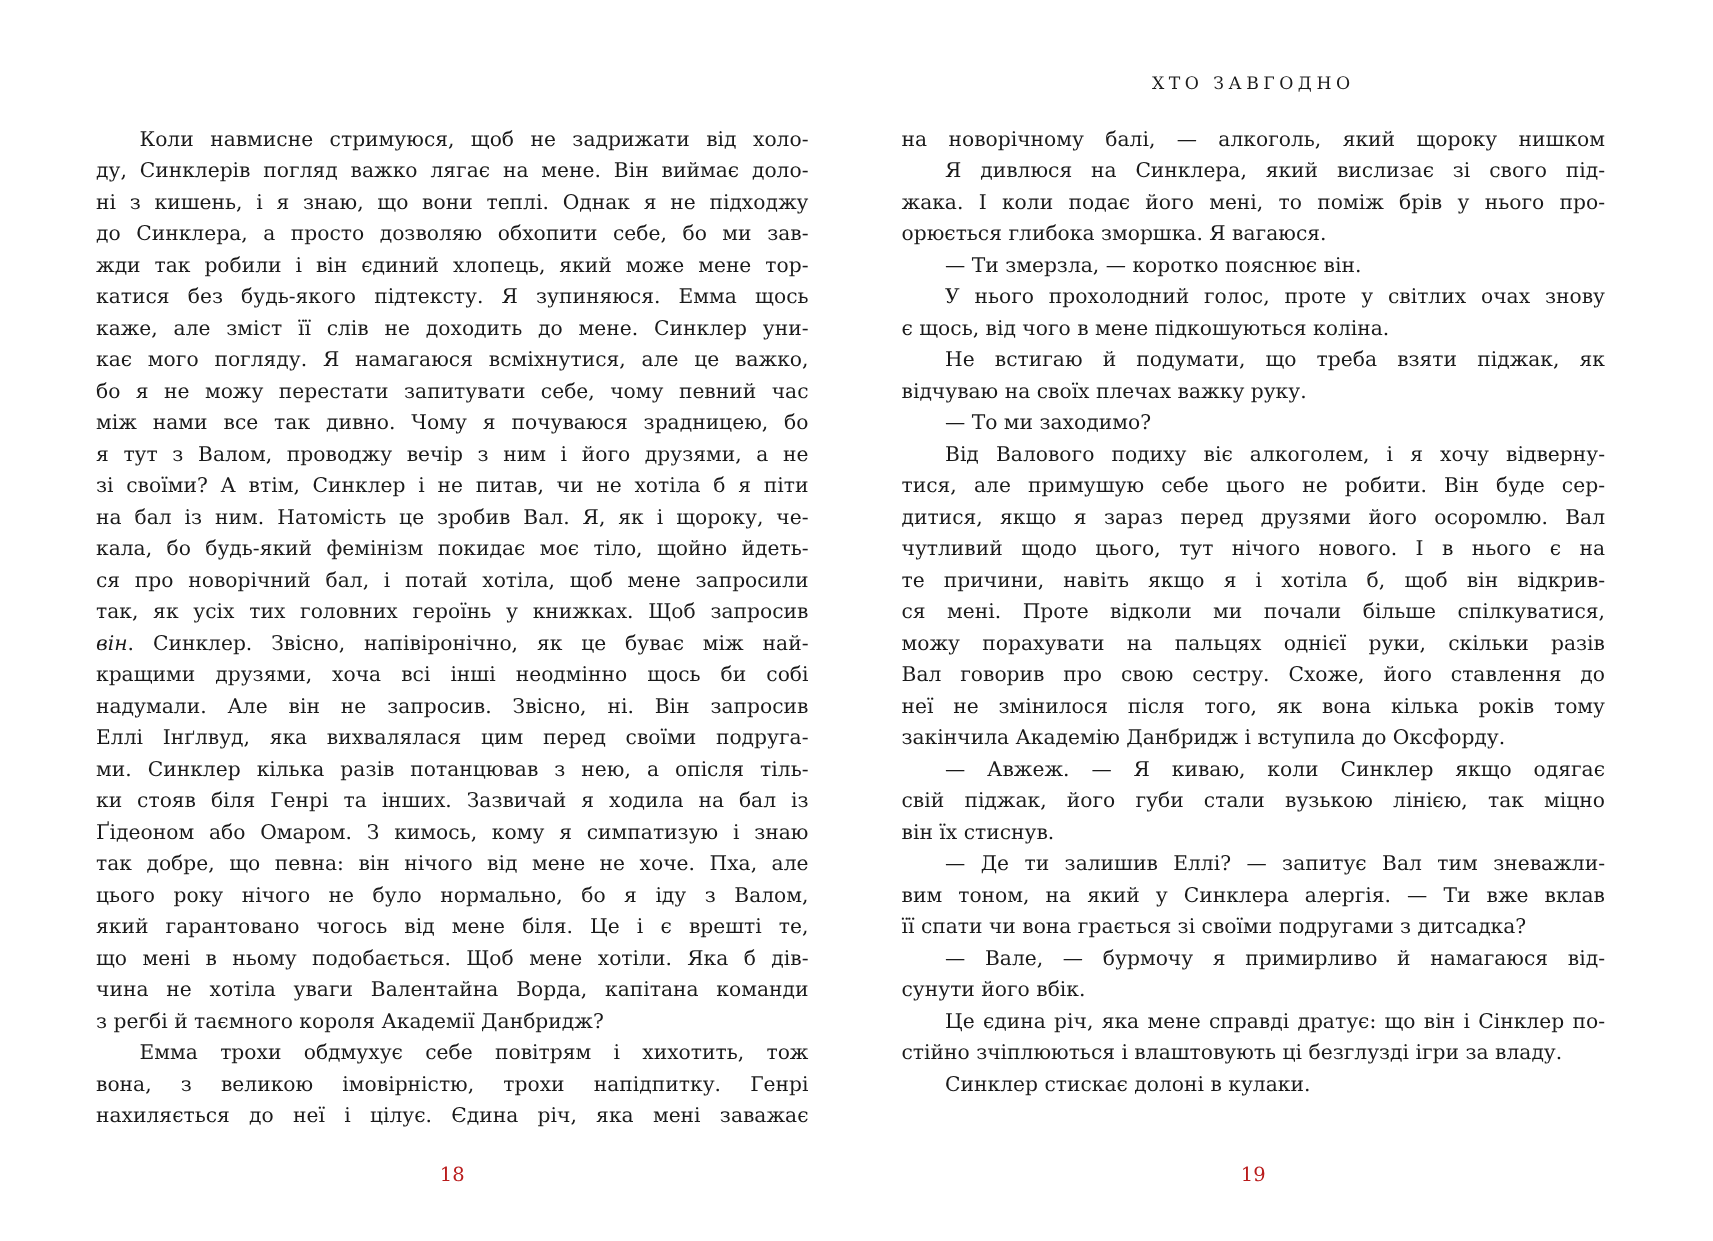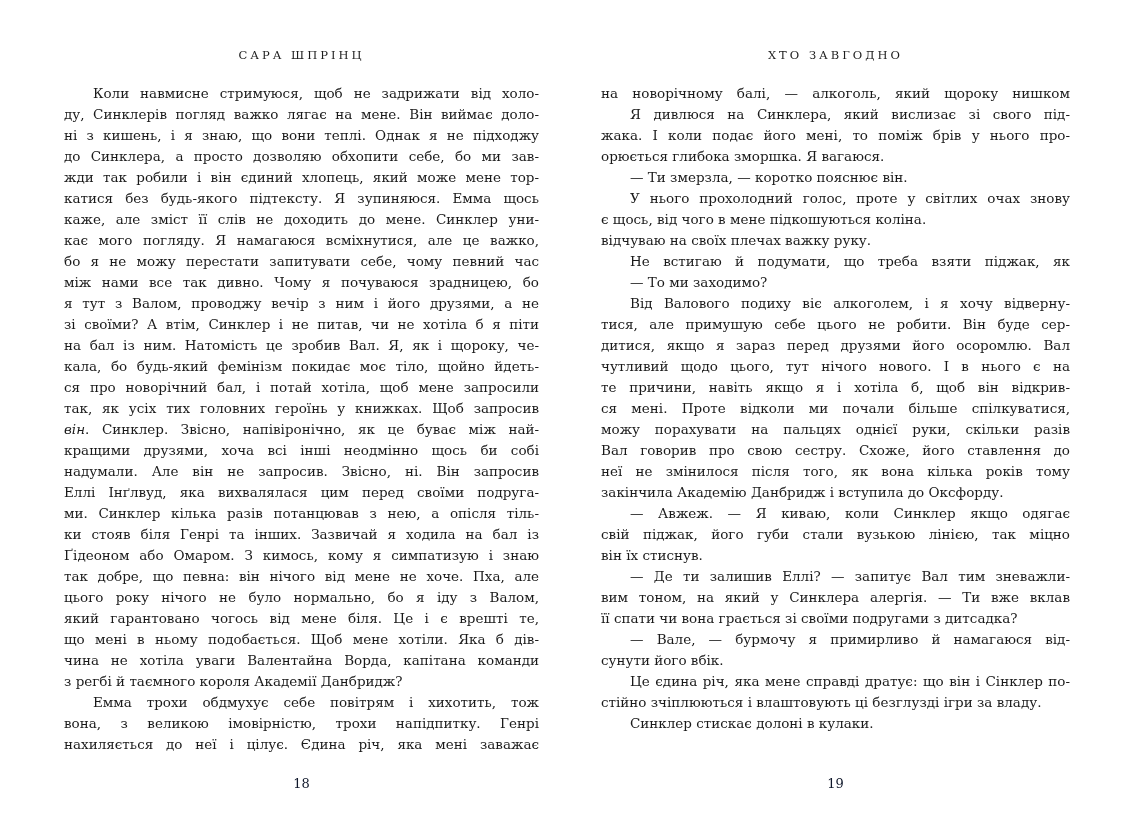--- a/index.html
+++ b/index.html
@@ -57,30 +57,29 @@
   }
   .it { font-style: italic; }
 
   .page-number {
     position: absolute;
     top: 776px;
     left: 0;
     width: 100%;
     text-align: center;
     font-size: 13px;
-    color: #0f172a;
+    color: #b91c1c;
   }
 </style>
 </head>
 <body>
 
 <div class="spread">
 
   <div class="page page-left">
-    <div class="running-header">САРА ШПРІНЦ</div>
     <div class="page-body">
         <div class="line indent">Коли навмисне стримуюся, щоб не задрижати від холо-</div>
         <div class="line">ду, Синклерів погляд важко лягає на мене. Він виймає доло-</div>
         <div class="line">ні з кишень, і я знаю, що вони теплі. Однак я не підходжу</div>
         <div class="line">до Синклера, а просто дозволяю обхопити себе, бо ми зав-</div>
         <div class="line">жди так робили і він єдиний хлопець, який може мене тор-</div>
         <div class="line">катися без будь-якого підтексту. Я зупиняюся. Емма щось</div>
         <div class="line">каже, але зміст її слів не доходить до мене. Синклер уни-</div>
         <div class="line">кає мого погляду. Я намагаюся всміхнутися, але це важко,</div>
         <div class="line">бо я не можу перестати запитувати себе, чому певний час</div>
@@ -114,22 +113,22 @@
   <div class="page page-right">
     <div class="running-header">ХТО ЗАВГОДНО</div>
     <div class="page-body">
         <div class="line">на новорічному балі, — алкоголь, який щороку нишком</div>
         <div class="line indent">Я дивлюся на Синклера, який вислизає зі свого під-</div>
         <div class="line">жака. І коли подає його мені, то поміж брів у нього про-</div>
         <div class="line end">орюється глибока зморшка. Я вагаюся.</div>
         <div class="line indent end">— Ти змерзла, — коротко пояснює він.</div>
         <div class="line indent">У нього прохолодний голос, проте у світлих очах знову</div>
         <div class="line end">є щось, від чого в мене підкошуються коліна.</div>
+        <div class="line indent">Не встигаю й подумати, що треба взяти піджак, як</div>
         <div class="line end">відчуваю на своїх плечах важку руку.</div>
-        <div class="line indent">Не встигаю й подумати, що треба взяти піджак, як</div>
         <div class="line indent end">— То ми заходимо?</div>
         <div class="line indent">Від Валового подиху віє алкоголем, і я хочу відверну-</div>
         <div class="line">тися, але примушую себе цього не робити. Він буде сер-</div>
         <div class="line">дитися, якщо я зараз перед друзями його осоромлю. Вал</div>
         <div class="line">чутливий щодо цього, тут нічого нового. І в нього є на</div>
         <div class="line">те причини, навіть якщо я і хотіла б, щоб він відкрив-</div>
         <div class="line">ся мені. Проте відколи ми почали більше спілкуватися,</div>
         <div class="line">можу порахувати на пальцях однієї руки, скільки разів</div>
         <div class="line">Вал говорив про свою сестру. Схоже, його ставлення до</div>
         <div class="line">неї не змінилося після того, як вона кілька років тому</div>

